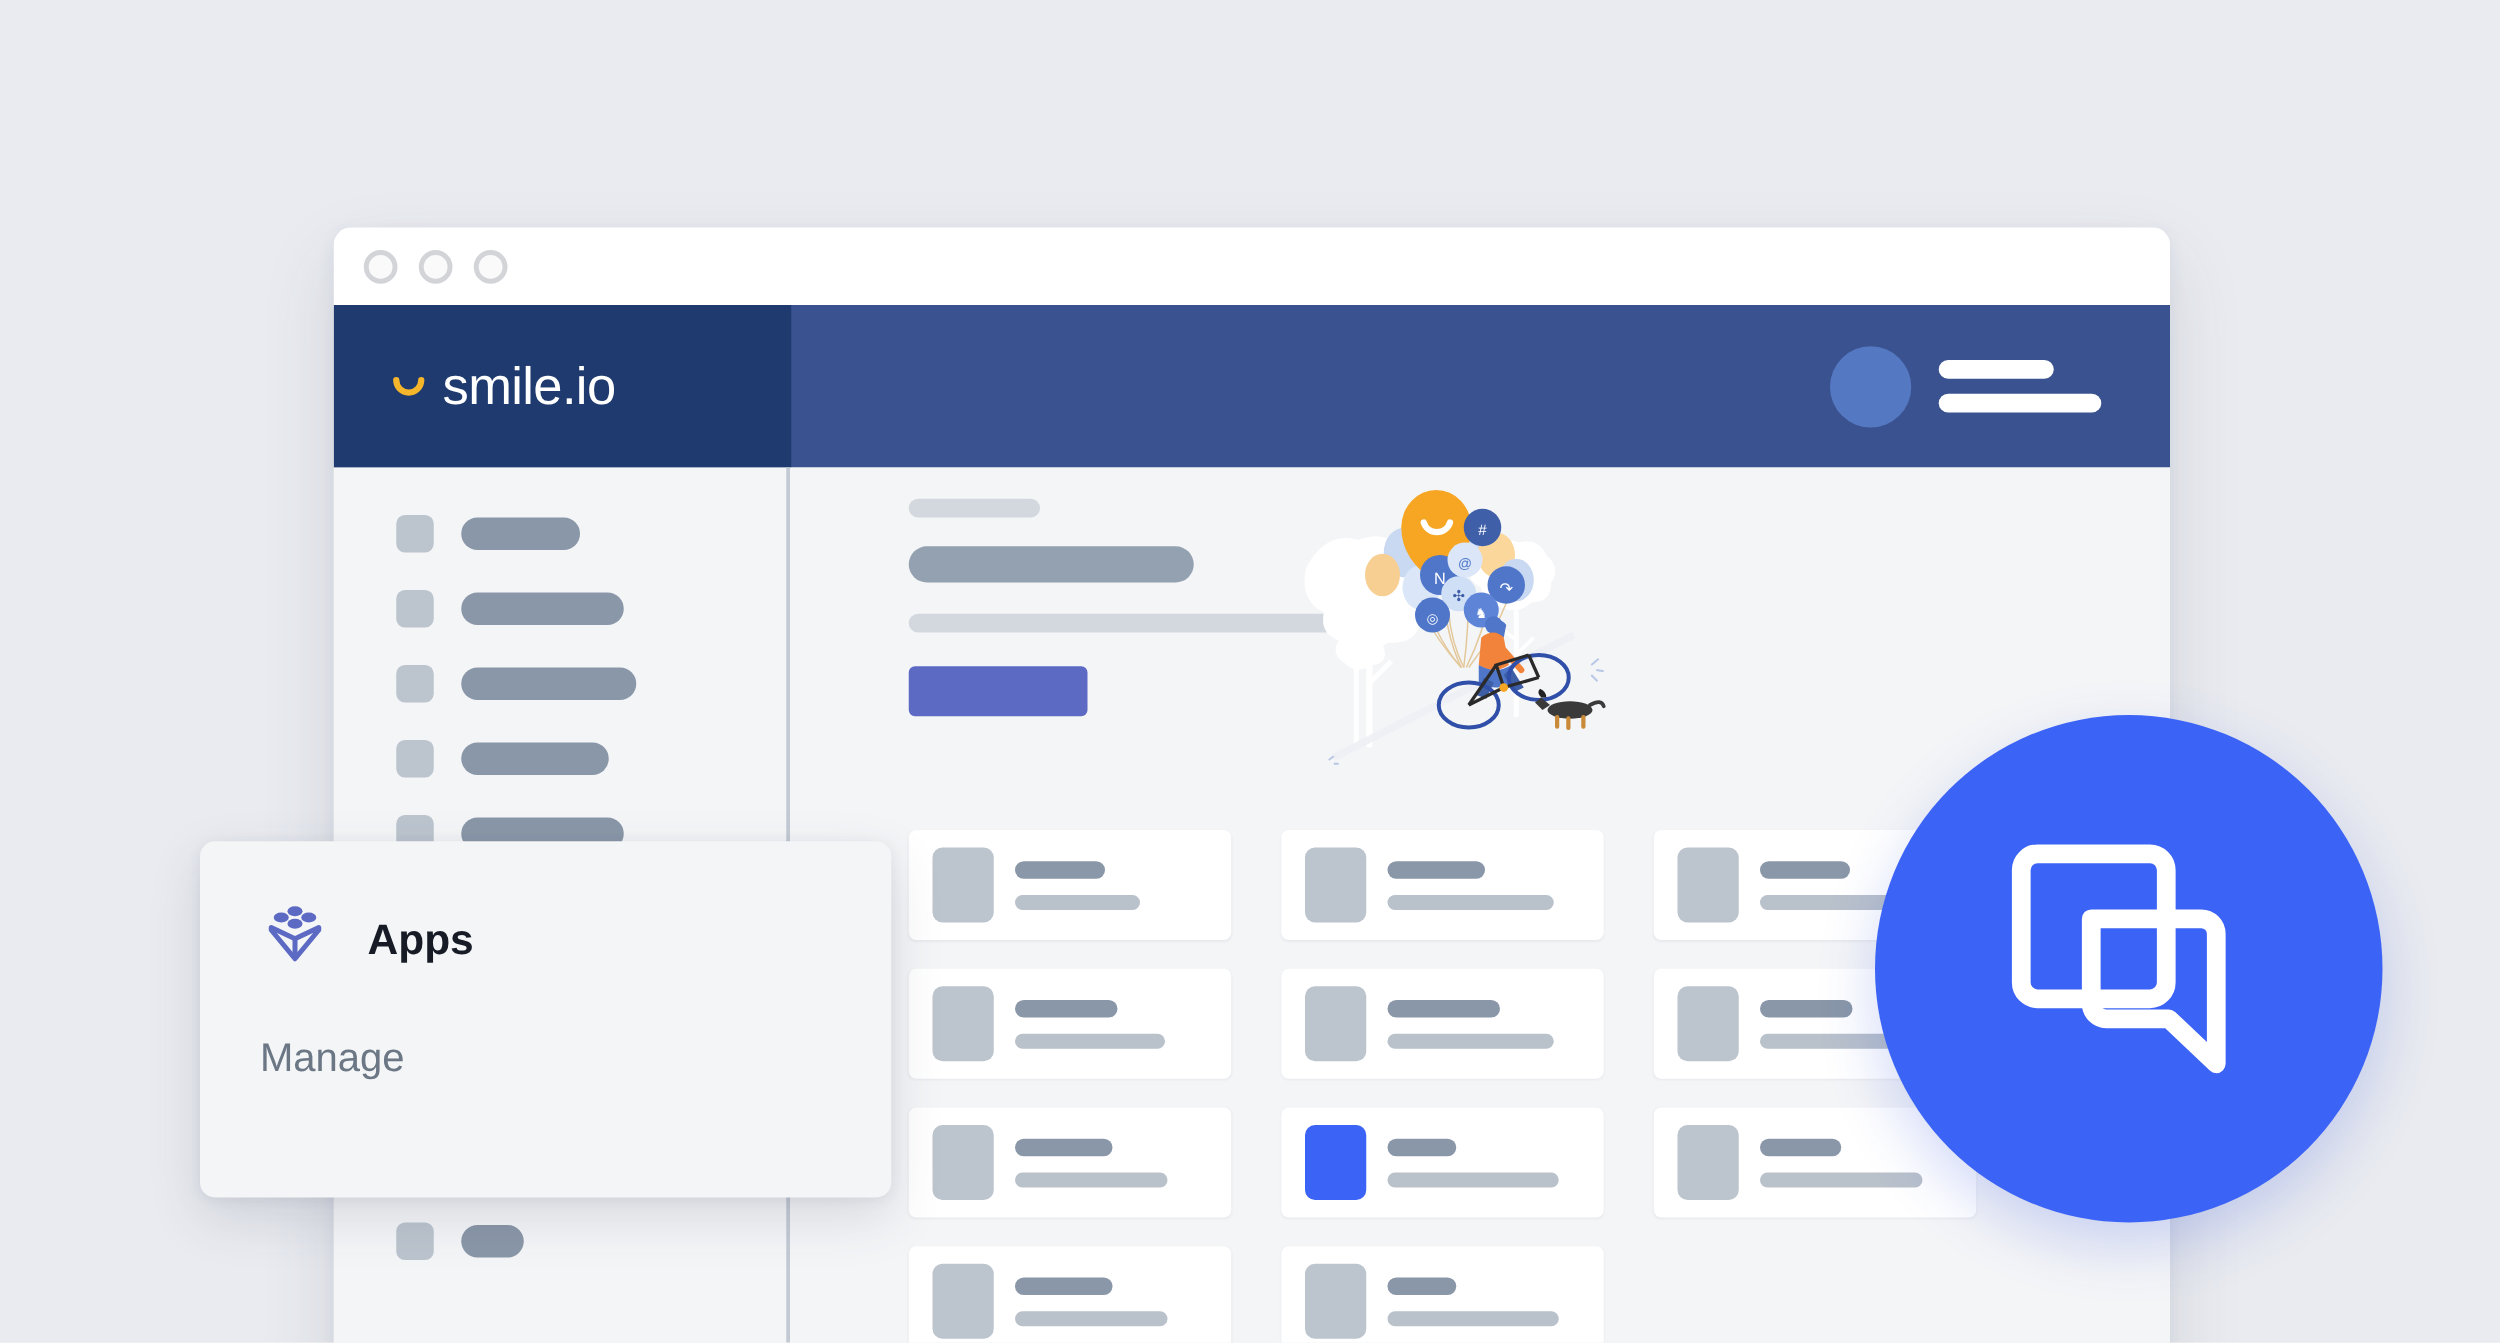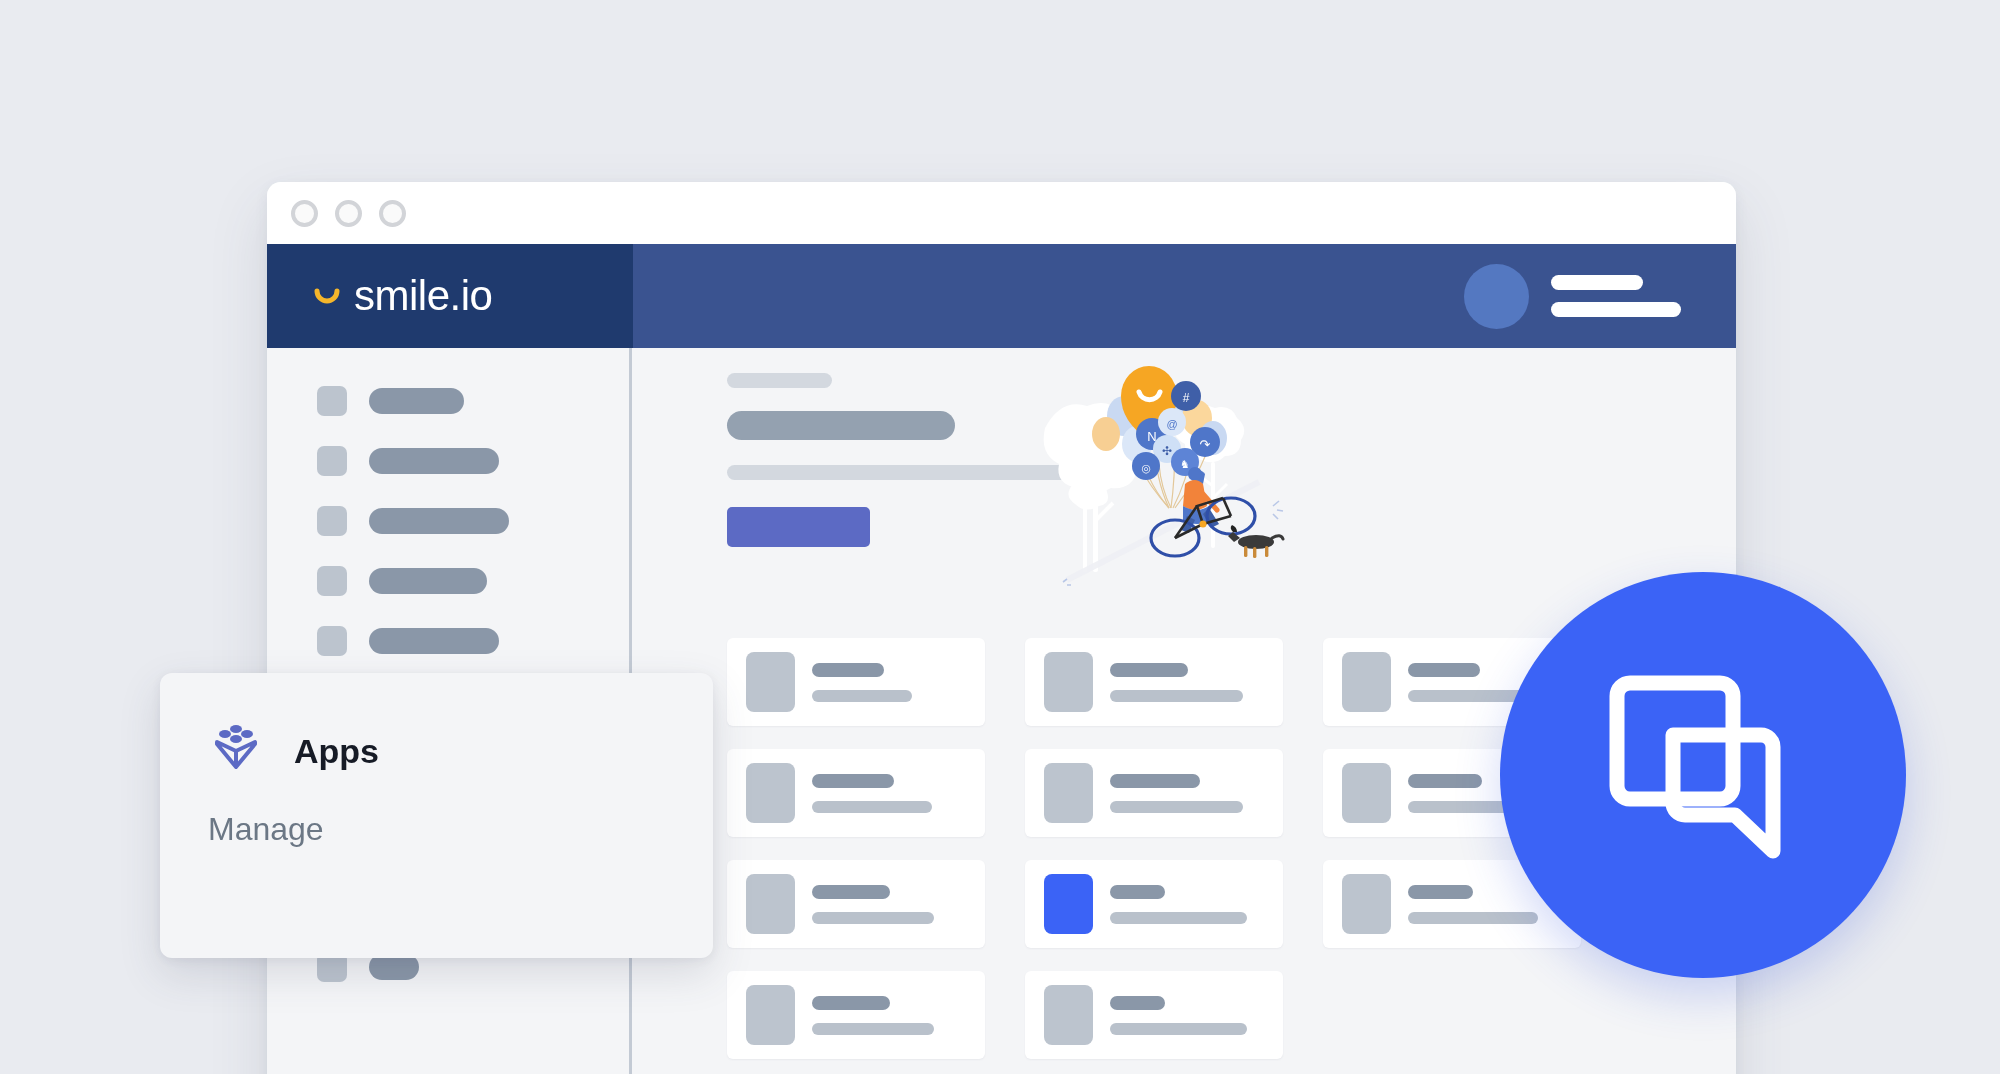--- a/index.html
+++ b/index.html
@@ -13,21 +13,21 @@
   
   .window{
     position:absolute;left:267px;top:182px;width:1469px;height:940px;
     background:#f4f5f7;border-radius:14px 14px 0 0;overflow:hidden;
     box-shadow:0 26px 60px rgba(60,70,95,.13), 0 4px 14px rgba(60,70,95,.07);
   }
   .titlebar{height:62px;background:#ffffff;display:flex;align-items:center;padding-left:24px;gap:17px;}
   .dot{width:27px;height:27px;border-radius:50%;border:4px solid #d2d4d8;background:#fafafa;box-sizing:border-box;}
 
   
-  .navbar{height:104px;display:flex;background:#3a5390;position:relative;}
+  .navbar{height:130px;display:flex;background:#3a5390;position:relative;}
   .nav-brand{
     width:366px;background:#1f3a6e;display:flex;align-items:center;
     padding-left:45px;box-sizing:border-box;gap:12px;
   }
   .brand-smile{width:30px;height:30px;position:relative;}
   .brand-smile svg{display:block;}
   .brand-text{color:#ffffff;font-size:42px;letter-spacing:-.5px;font-weight:400;line-height:1;}
   .nav-right{flex:1;display:flex;align-items:center;justify-content:flex-end;padding-right:55px;gap:22px;}
   .avatar{width:65px;height:65px;border-radius:50%;background:#5478c1;}
   .burger{display:flex;flex-direction:column;gap:12px;}
@@ -78,21 +78,21 @@
   
   .apps-panel{
     position:absolute;left:160px;top:673px;width:553px;height:285px;
     background:#f4f5f7;border-radius:12px;
     box-shadow:0 16px 42px rgba(60,70,95,.15), 0 2px 10px rgba(60,70,95,.08);
     padding:48px 0 0 0;box-sizing:border-box;
   }
   .apps-head{display:flex;align-items:center;gap:30px;padding-left:48px;}
   .apps-title{font-size:34px;font-weight:700;color:#161b26;line-height:1;}
   .apps-link{font-size:32px;color:#5c6ac4;font-weight:700;padding-left:48px;margin-top:44px;line-height:1;}
-  .apps-manage{font-size:32px;color:#6b7785;font-weight:400;padding-left:48px;margin-top:32px;line-height:1;}
+  .apps-manage{font-size:32px;color:#6b7785;font-weight:400;padding-left:48px;margin-top:48px;line-height:1;}
 
   
   .badge{
     position:absolute;left:1500px;top:572px;width:406px;height:406px;border-radius:50%;
     background:#3b63f6;display:flex;align-items:center;justify-content:center;
     box-shadow:0 18px 46px rgba(50,80,220,.22);
   }
 </style>
 </head>
 <body>

